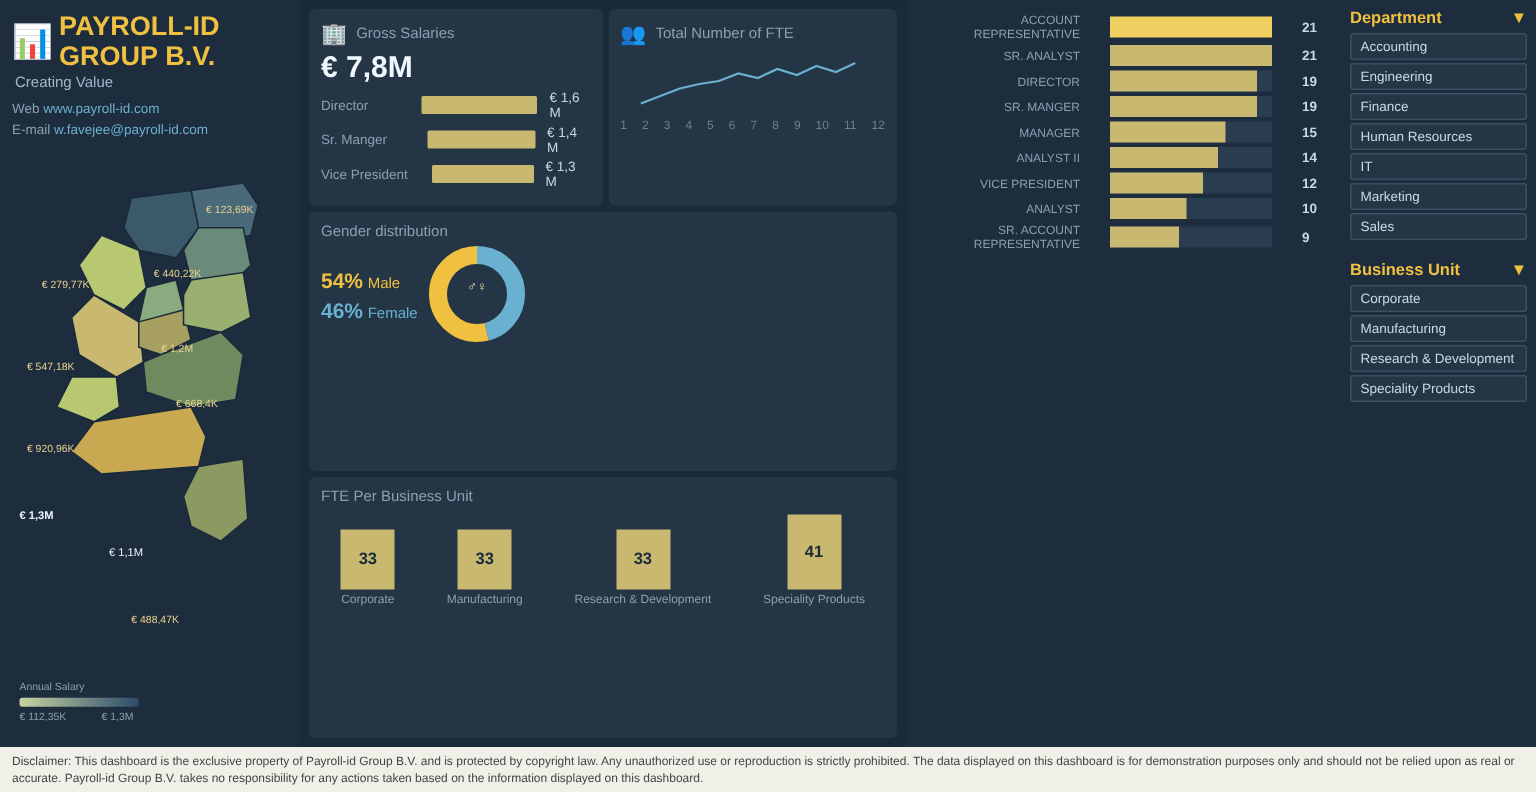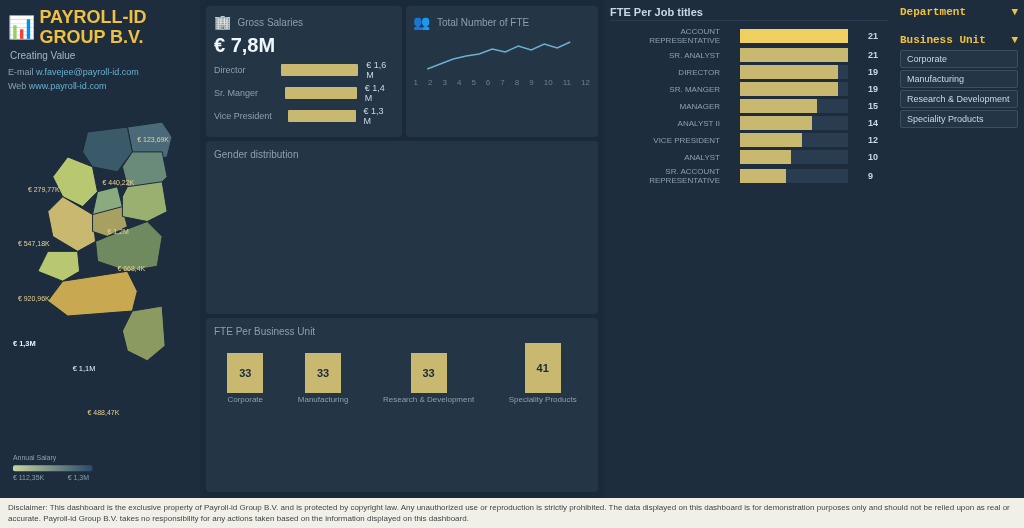--- a/index.html
+++ b/index.html
@@ -288,21 +288,20 @@
       
     }
     .filter-title {
       color: #f0c040;
       font-size: 11px;
       font-weight: bold;
       margin-bottom: 4px;
       display: flex;
       align-items: center;
       justify-content: space-between;
-      font-family: Liberation Mono, monospace;
     }
     .filter-item {
       background: #243545;
       border: 1px solid #3a5060;
       border-radius: 2px;
       padding: 3px 6px;
       margin: 2px 0;
       color: #c8d8e8;
       font-size: 9px;
       cursor: pointer;
@@ -333,22 +332,22 @@
       <div class="logo-area">
         <div class="logo-text">
           <span style="font-size:22px;">📊</span>
           <div>
             <div>PAYROLL-ID</div>
             <div>GROUP B.V.</div>
           </div>
         </div>
         <div class="logo-subtitle">Creating Value</div>
         <div class="contact-info">
+          <div><span>Web</span>  <a href="#">www.payroll-id.com</a></div>
           <div><span>E-mail</span>  <a href="#">w.favejee@payroll-id.com</a></div>
-          <div><span>Web</span>  <a href="#">www.payroll-id.com</a></div>
         </div>
       </div>
 
       <div class="map-area">
         <svg class="nl-map" viewBox="0 0 185 380">
 
           <path d="M120,20 L155,15 L165,30 L160,50 L140,55 L125,45 Z" fill="#4a6a7a" stroke="#1a2a3a" stroke-width="1"></path>
 
           <path d="M80,25 L120,20 L125,45 L110,65 L85,60 L75,45 Z" fill="#3a5a6a" stroke="#1a2a3a" stroke-width="1"></path>
 
@@ -448,20 +447,39 @@
                 <span>10</span>
                 <span>11</span>
                 <span>12</span>
             </div>
           </div>
         </div>
       </div>
 
       <div class="gender-card">
         <div class="gender-title">Gender distribution</div>
+        <div class="gender-content">
+          <div class="gender-stats">
+            <div>
+              <span class="gender-male">54%</span>
+              <span style="color:#f0c040; font-size:10px;">Male</span>
+            </div>
+            <div>
+              <span class="gender-female">46%</span>
+              <span style="color:#6ab0d0; font-size:10px;">Female</span>
+            </div>
+          </div>
+
+          <svg width="65" height="65" viewBox="0 0 65 65">
+
+            <circle cx="32" cy="32" r="26" fill="none" stroke="#6ab0d0" stroke-width="12" stroke-dasharray="75.1 163.4" stroke-dashoffset="0" transform="rotate(-90 32 32)"></circle>
+            <circle cx="32" cy="32" r="26" fill="none" stroke="#f0c040" stroke-width="12" stroke-dasharray="88.3 150.2" stroke-dashoffset="-75.1" transform="rotate(-90 32 32)"></circle>
+            <text x="32" y="30" text-anchor="middle" fill="#e8d8a8" font-size="9" font-family="Arial">♂♀</text>
+          </svg>
+        </div>
       </div>
 
       <div class="center-bottom">
         <div class="bu-title">FTE Per Business Unit</div>
         <div class="bu-bars" id="bu-bars">
             <div class="bu-bar-group">
       <div class="bu-bar" style="height:40px">33</div>
       <span class="bu-bar-label">Corporate</span>
     </div>
             <div class="bu-bar-group">
@@ -476,21 +494,20 @@
             <div class="bu-bar-group">
       <div class="bu-bar" style="height:50px">41</div>
       <span class="bu-bar-label">Speciality
 Products</span>
     </div>
           </div>
       </div>
     </div>
 
     <div class="fte-job-panel">
-      <div class="panel-title">FTE Per Job titles</div>
       <div id="job-bars">
           <div class="job-bar-row">
       <span class="job-name">ACCOUNT REPRESENTATIVE</span>
       <div class="job-bar-wrap">
         <div class="job-bar-fill job-bar-highlight" style="width:100%"></div>
       </div>
       <span class="job-count">21</span>
     </div>
           <div class="job-bar-row">
       <span class="job-name">SR. ANALYST</span>
@@ -550,20 +567,29 @@
     </div>
         </div>
     </div>
 
     <div class="right-panel">
       <div class="filter-section">
         <div class="filter-title">
           <span>Department</span>
           <span style="cursor:pointer;">▼</span>
         </div>
+        <div id="dept-items">
+            <div class="filter-item">Accounting</div>
+            <div class="filter-item">Engineering</div>
+            <div class="filter-item">Finance</div>
+            <div class="filter-item">Human Resources</div>
+            <div class="filter-item">IT</div>
+            <div class="filter-item">Marketing</div>
+            <div class="filter-item">Sales</div>
+          </div>
       </div>
 
       <div class="filter-section">
         <div class="filter-title">
           <span>Business Unit</span>
           <span style="cursor:pointer;">▼</span>
         </div>
         <div id="bu-items">
             <div class="filter-item">Corporate</div>
             <div class="filter-item">Manufacturing</div>

